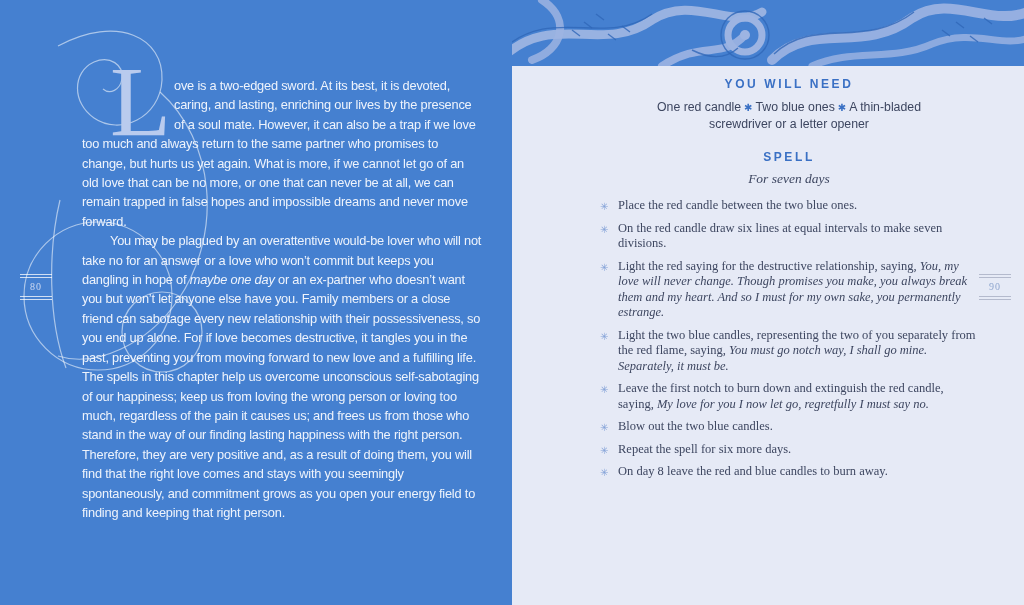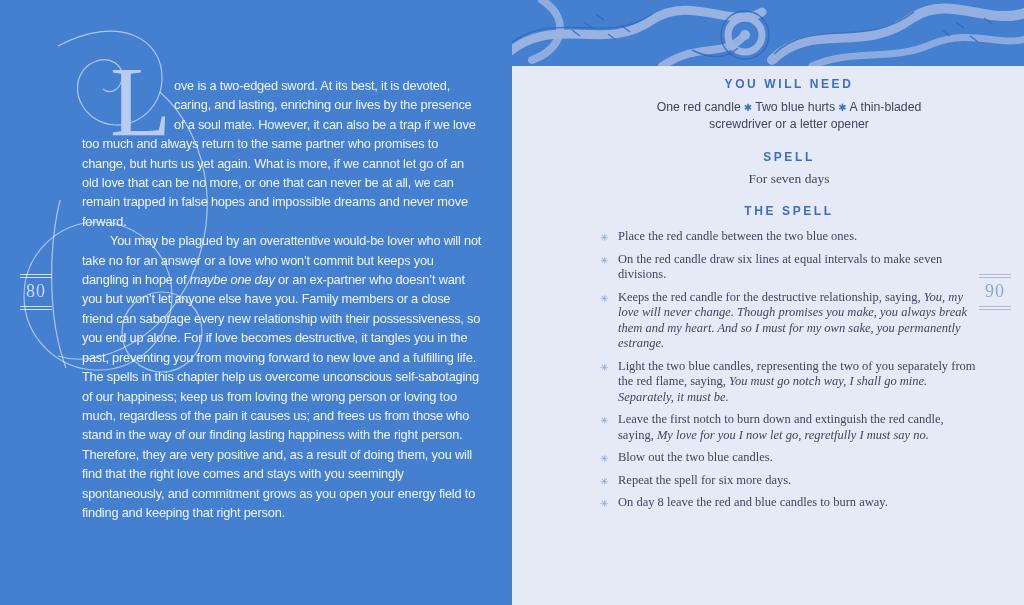--- a/index.html
+++ b/index.html
@@ -39,21 +39,21 @@
     font-family:"Liberation Serif",serif;font-size:100px;line-height:1;
     color:var(--dropcap-blue);
   }
   .p2{text-indent:28px;}
   .ital{font-style:italic;}
 
   
   .folio{position:absolute;width:32px;text-align:center;top:274px;}
   .folio .rule{height:4px;border-top:1px solid;border-bottom:1px solid;}
   .folio .num{
-    font-family:"Liberation Serif",serif;font-size:18px;letter-spacing:1px;
+    font-family:"Liberation Serif",serif;font-size:10px;letter-spacing:1px;
     padding:3px 0 4px 0;
   }
   .folio-left{left:20px;}
   .folio-left .rule{border-color:rgba(255,255,255,0.75);}
   .folio-left .num{color:#cdd9f2;}
   .folio-right{right:13px;}
   .folio-right .rule{border-color:#b4bacd;}
   .folio-right .num{color:#8fa6cf;}
 
   
@@ -77,21 +77,21 @@
     font-size:12px;font-weight:bold;letter-spacing:2.6px;
     color:var(--accent-blue);
   }
   .needs{
     margin:8px auto 0 auto;max-width:306px;text-align:center;
     font-size:12.3px;line-height:17px;color:var(--ink);
   }
   .star-sep{color:var(--accent-blue);font-family:"DejaVu Sans",sans-serif;font-size:10px;padding:0 3px;}
   .timing{
     margin:7px 0 9px 0;text-align:center;
-    font-family:"Liberation Serif",serif;
+    font-family:"Liberation Serif",serif;font-style:italic;
     font-size:13.5px;color:var(--ink);
   }
   .spell{
     list-style:none;margin:11px 0 0 0;padding:0;text-align:left;
     font-family:"Liberation Serif",serif;font-size:12.5px;line-height:15.5px;
     color:var(--ink);
   }
   .spell li{position:relative;padding-left:18px;margin-bottom:7px;}
   .spell .bullet{
     position:absolute;left:0;top:1px;color:#85a3d8;
@@ -156,30 +156,29 @@
       <div class="rule"></div>
     </div>
 
     <div class="right-content">
       <h1 class="spell-title">
         <span>If You Can’t Let Go of a Love Who Keeps</span><br>
         <span>Returning to Your Life, But Never Changes</span>
       </h1>
 
       <h2 class="shead">YOU WILL NEED</h2>
-      <p class="needs"><span>One red candle</span><span class="star-sep">✱</span><span>Two blue hurts</span><span class="star-sep">✱</span><span>A thin-bladed screwdriver or a letter opener</span></p>
+      <p class="needs"><span>One red candle</span><span class="star-sep">✱</span><span>Two blue ones</span><span class="star-sep">✱</span><span>A thin-bladed screwdriver or a letter opener</span></p>
 
       <h2 class="shead">SPELL</h2>
       <p class="timing">For seven days</p>
 
-      <h2 class="shead">THE SPELL</h2>
       <ul class="spell">
           <li><span class="bullet">✳</span><span>Place the red candle between the two blue ones.</span></li>
           <li><span class="bullet">✳</span><span>On the red candle draw six lines at equal intervals to make seven divisions.</span></li>
-          <li><span class="bullet">✳</span><span>Keeps the red candle for the destructive relationship, saying, </span><span class="ital">You, my love will never change. Though promises you make, you always break them and my heart. And so I must for my own sake, you permanently estrange.</span></li>
+          <li><span class="bullet">✳</span><span>Light the red saying for the destructive relationship, saying, </span><span class="ital">You, my love will never change. Though promises you make, you always break them and my heart. And so I must for my own sake, you permanently estrange.</span></li>
           <li><span class="bullet">✳</span><span>Light the two blue candles, representing the two of you separately from the red flame, saying, </span><span class="ital">You must go notch way, I shall go mine. Separately, it must be.</span></li>
           <li><span class="bullet">✳</span><span>Leave the first notch to burn down and extinguish the red candle, saying, </span><span class="ital">My love for you I now let go, regretfully I must say no.</span></li>
           <li><span class="bullet">✳</span><span>Blow out the two blue candles.</span></li>
           <li><span class="bullet">✳</span><span>Repeat the spell for six more days.</span></li>
           <li><span class="bullet">✳</span><span>On day 8 leave the red and blue candles to burn away.</span></li>
         </ul>
     </div>
   </div>
 </div>
 

